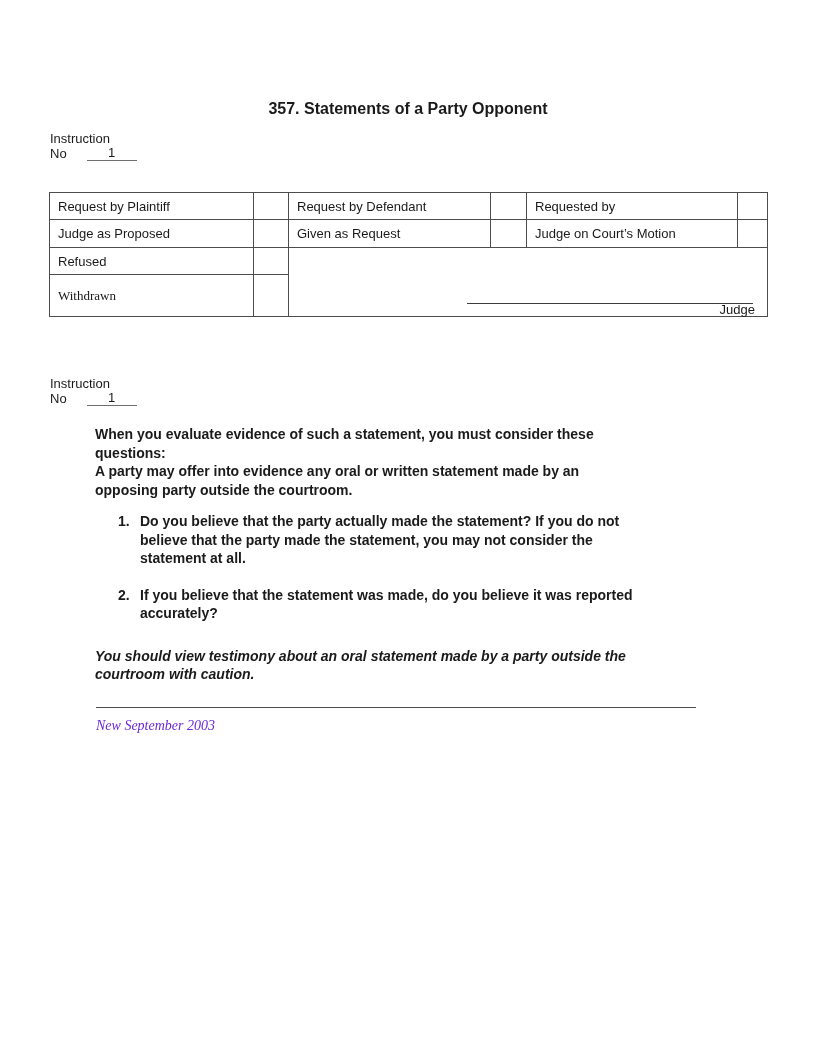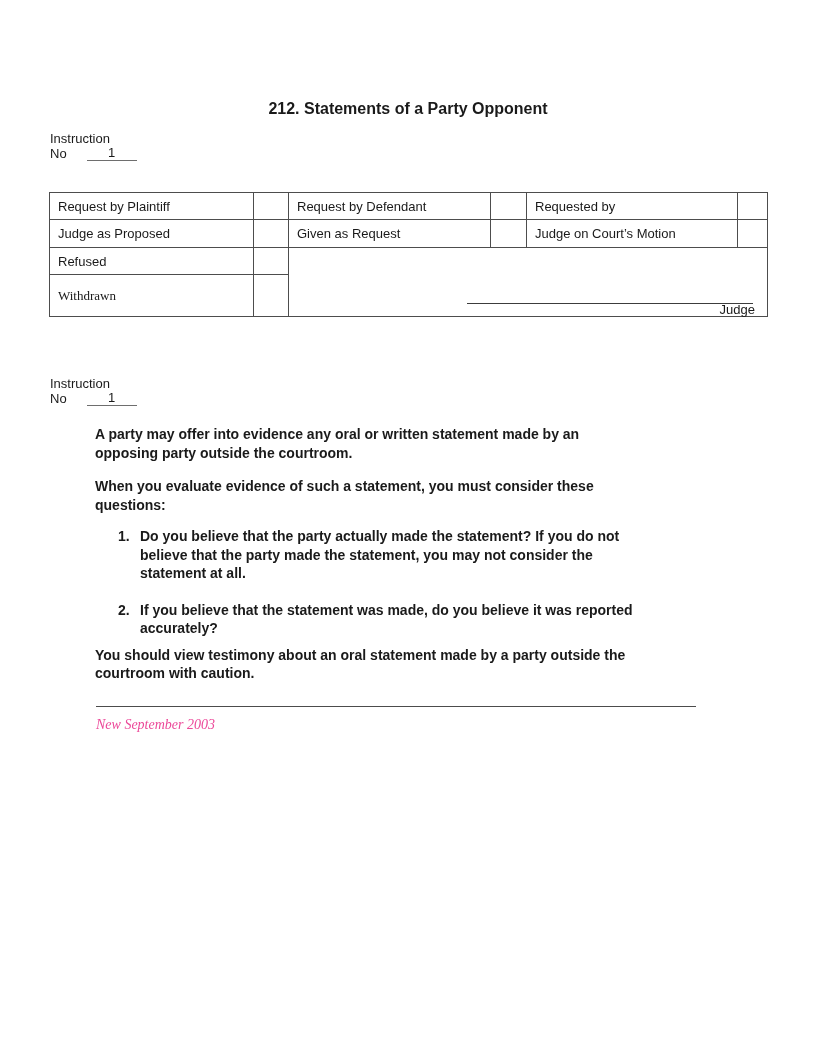--- a/index.html
+++ b/index.html
@@ -66,21 +66,21 @@
   }
   .body-text {
     margin:19px 0 0 95px;
     width:616px;
     font-size:14px;
     font-weight:bold;
     line-height:18.5px;
   }
   .body-text .para { white-space:pre-line; }
   .body-text .para.p2 { margin-top:15px; }
-  .body-text .para.p3 { margin-top:8px; }
+  .body-text .para.p3 { margin-top:24px;font-style:italic; }
   .num-list { list-style:none; }
   .list-item { display:flex; }
   .list-item.i1 { margin-top:13px; }
   .list-item.i2 { margin-top:18px; }
   .list-num {
     flex:0 0 22px;
     margin-left:23px;
     text-align:left;
   }
   .list-text { flex:1; white-space:pre-line; }
@@ -88,29 +88,29 @@
     margin:23px 0 0 96px;
     width:600px;
     border-top:1px solid #4c4c4c;
   }
   .footer-note {
     margin:10px 0 0 96px;
     font-family:"Liberation Serif", serif;
     font-style:italic;
     font-size:14px;
     line-height:16px;
-    color:#ec4899;
+    color:#6d28d9;
   }
 </style>
 </head>
 <body>
 
 <div class="page">
 
-  <div class="doc-title">212. Statements of a Party Opponent</div>
+  <div class="doc-title">357. Statements of a Party Opponent</div>
 
   <div class="instr">
     <div>Instruction</div>
     <div class="no-row">
       <span>No</span>
       <span class="num-line">1</span>
     </div>
   </div>
 
   <table class="form-table">
@@ -156,24 +156,24 @@
 
   <div class="instr second">
     <div>Instruction</div>
     <div class="no-row">
       <span>No</span>
       <span class="num-line">1</span>
     </div>
   </div>
 
   <div class="body-text">
+    <div class="para p2">When you evaluate evidence of such a statement, you must consider these
+questions:</div>
     <div class="para p1">A party may offer into evidence any oral or written statement made by an
 opposing party outside the courtroom.</div>
-    <div class="para p2">When you evaluate evidence of such a statement, you must consider these
-questions:</div>
     <div class="num-list">
       <div class="list-item i1">
         <span class="list-num">1.</span>
         <span class="list-text">Do you believe that the party actually made the statement? If you do not
 believe that the party made the statement, you may not consider the
 statement at all.</span>
       </div>
       <div class="list-item i2">
         <span class="list-num">2.</span>
         <span class="list-text">If you believe that the statement was made, do you believe it was reported

